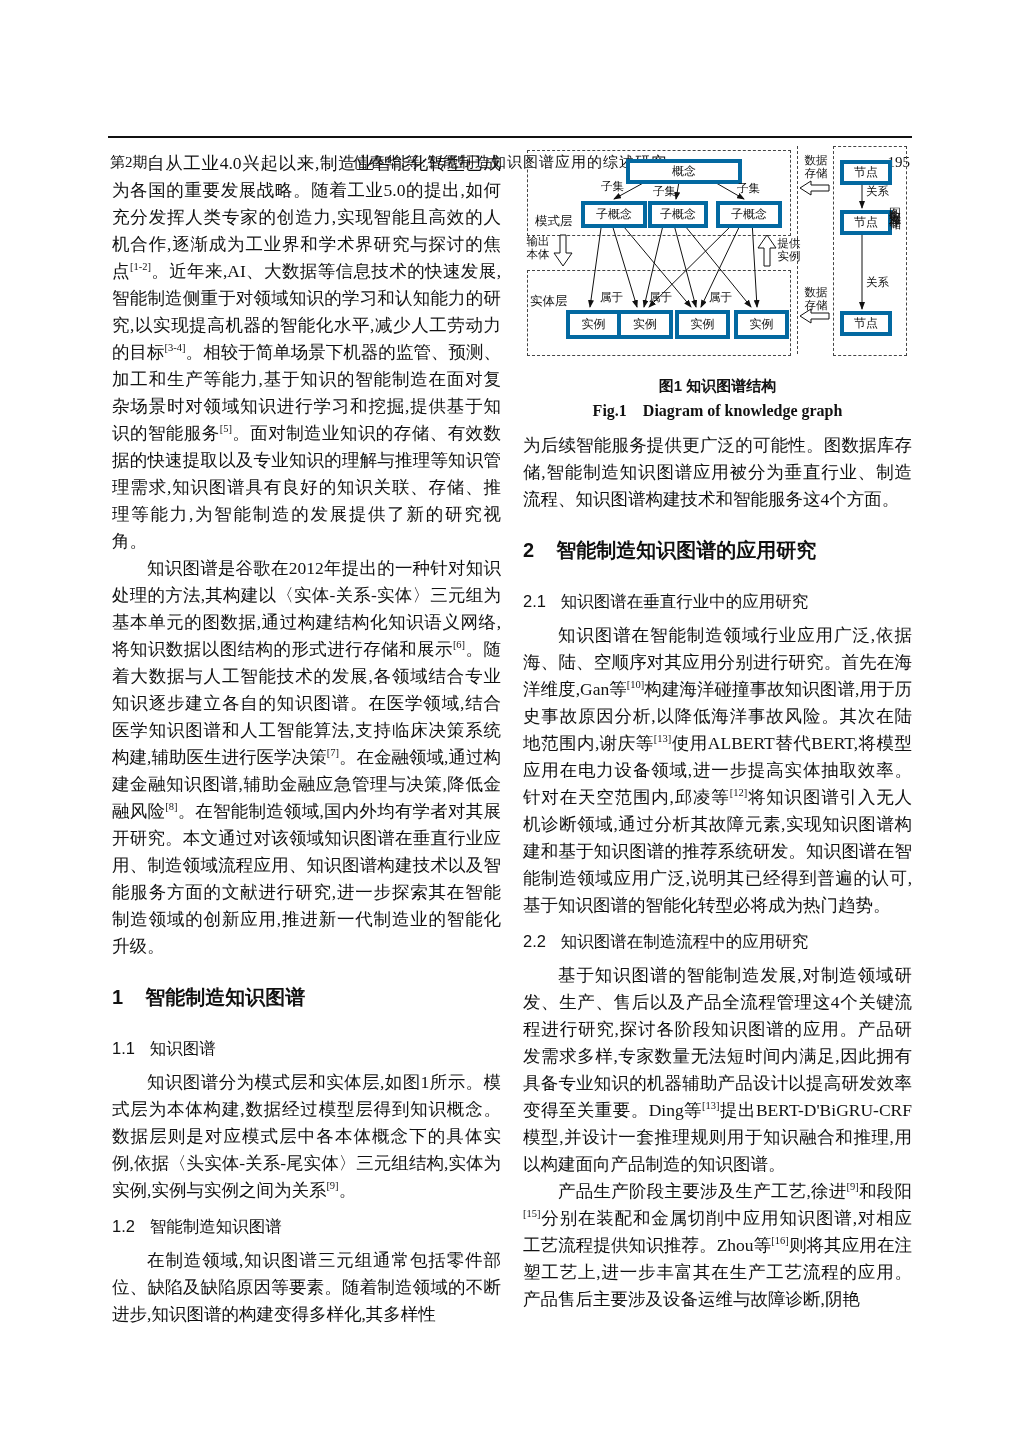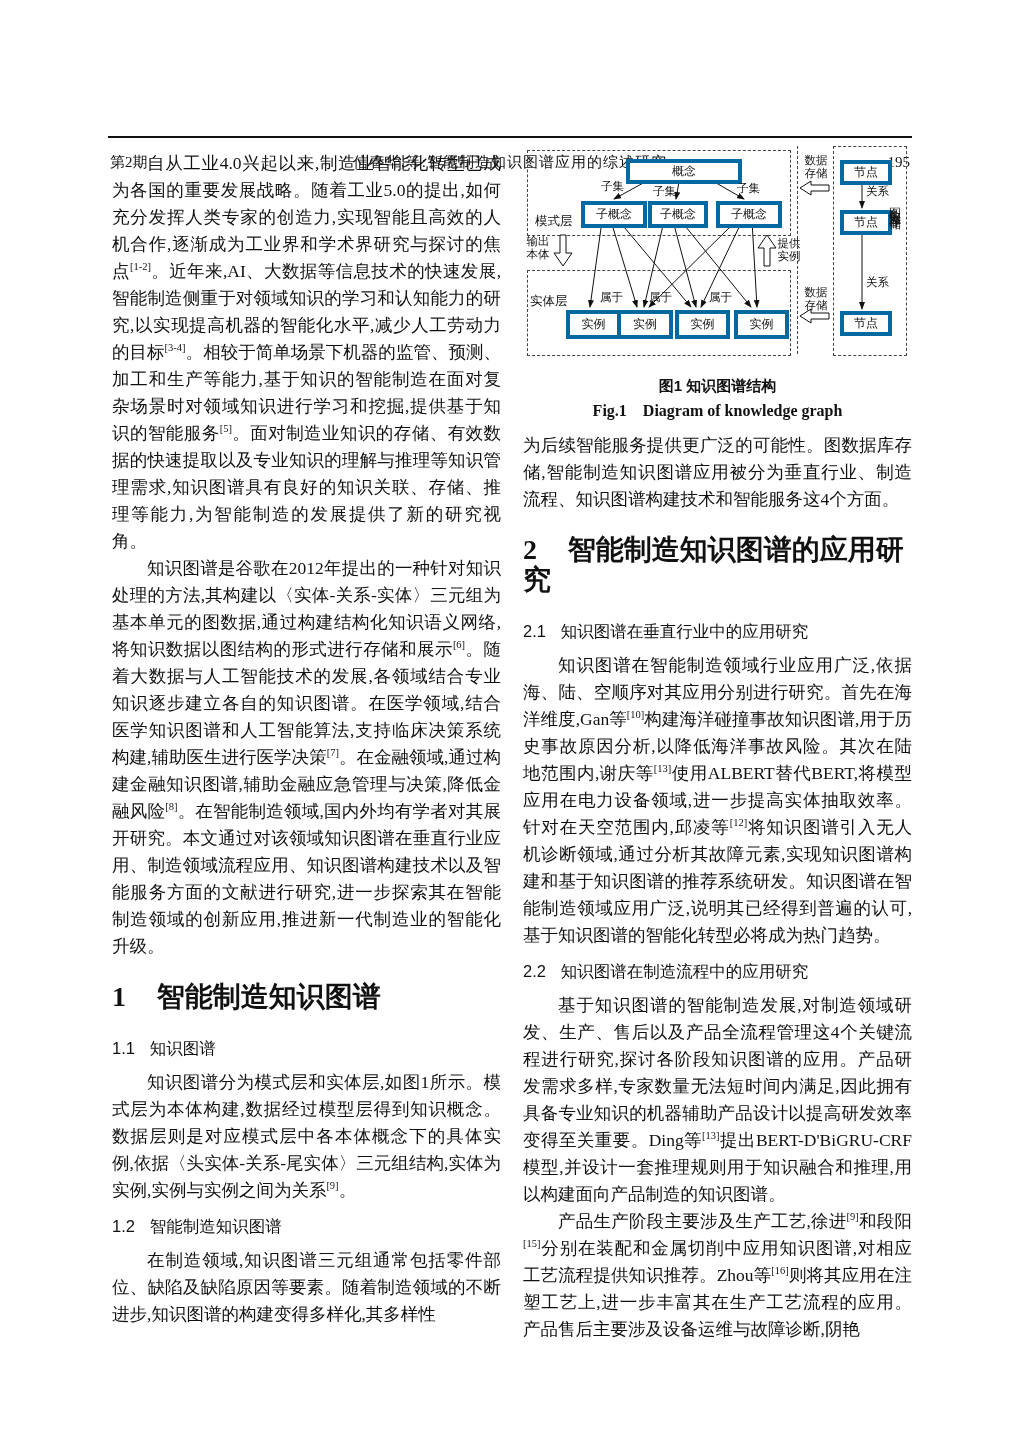--- a/index.html
+++ b/index.html
@@ -9,21 +9,21 @@
   .header{position:absolute;left:110px;top:110px;width:800px;display:flex;align-items:baseline;font-size:15px;}
   .header .issue{width:120px;text-align:left;}
   .header .rtitle{flex:1;text-align:center;letter-spacing:1px;}
   .header .pageno{width:120px;text-align:right;font-size:15px;margin-top:44px;}
   .rule{position:absolute;left:108px;top:136px;width:804px;height:2px;background:#111;}
   .columns{position:absolute;left:112px;top:150px;width:800px;display:flex;gap:22px;}
   .col{width:389px;}
   p.body{font-size:17.5px;line-height:27px;text-align:justify;margin:0;text-indent:2em;}
   p.body.noindent{text-indent:0;}
   sup{font-size:10.5px;line-height:0;vertical-align:super;}
-  h2.sec{font-family:Liberation Serif, serif;font-size:28px;font-weight:bold;
+  h2.sec{font-family:Liberation Sans, sans-serif;font-size:20px;font-weight:bold;
          margin:22px 0 24px 0;line-height:30px;}
   h2.sec .num{margin-right:1.1em;}
   h3.subsec{font-family:"Liberation Sans","DejaVu Sans",sans-serif;font-size:16.5px;font-weight:normal;
             margin:10px 0 8px 0;line-height:25px;}
   h3.subsec .num{margin-right:0.9em;}
   
   .fig{position:relative;width:398px;height:230px;margin:-12px 0 6px 0;font-family:"Liberation Sans","DejaVu Sans",sans-serif;}
   .dashbox{position:absolute;border:1px dashed #444;background:transparent;}
   .vdash{position:absolute;width:0;border-left:1px dashed #444;}
   .fbox{position:absolute;border:4px solid #0369a1;background:#fff;display:flex;align-items:center;

